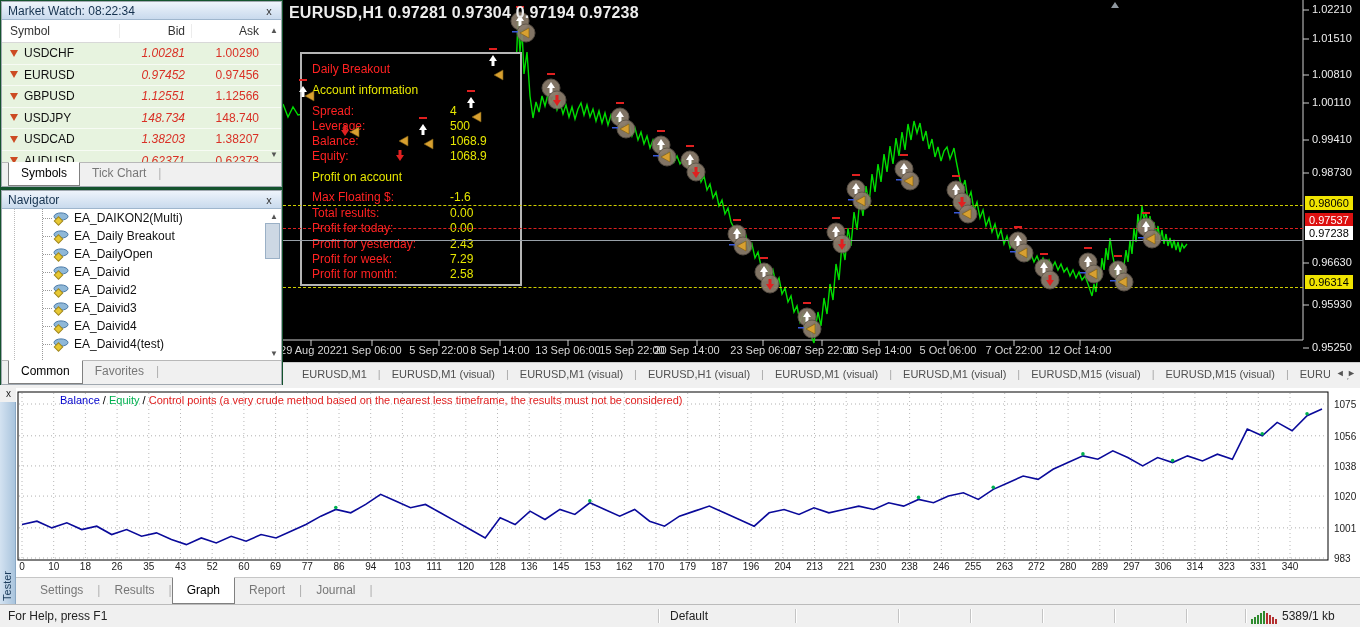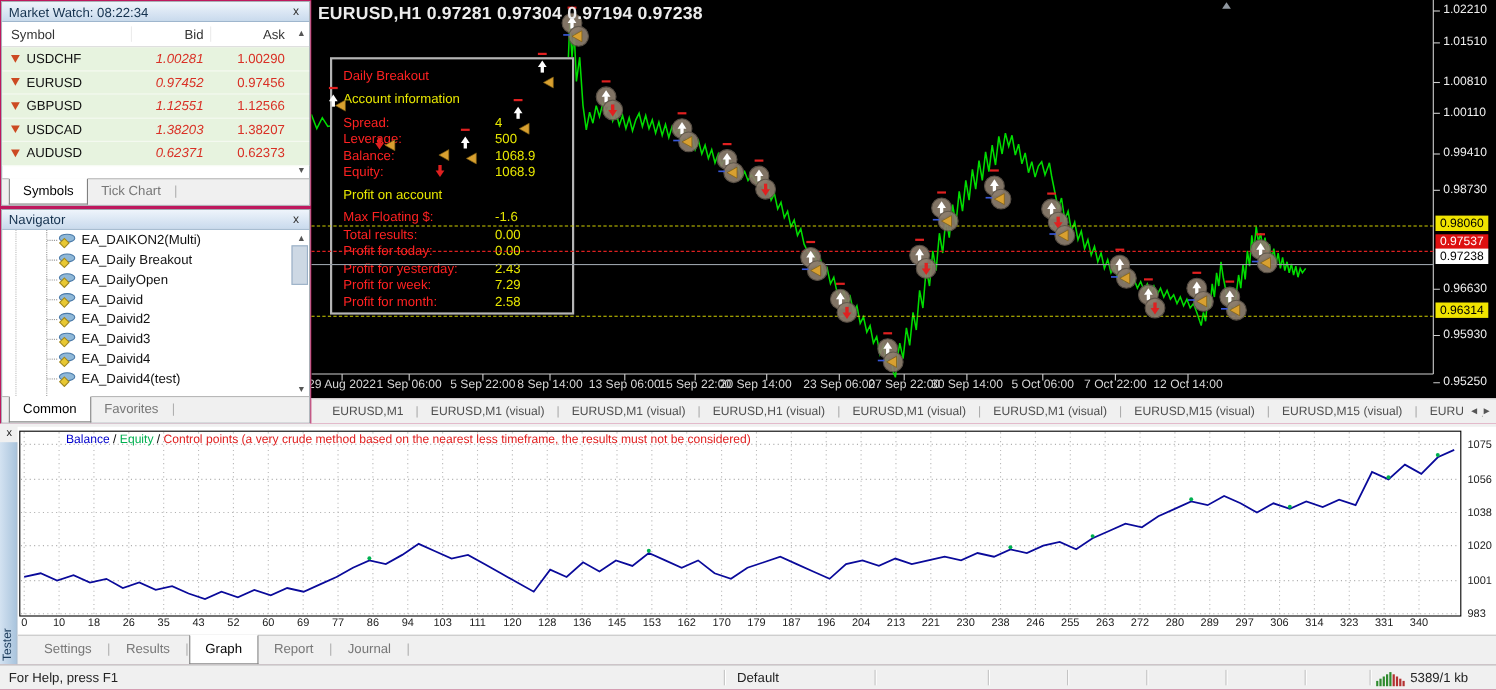--- a/index.html
+++ b/index.html
@@ -1,16 +1,16 @@
 <!DOCTYPE html>
 <html><head>
 <meta charset="utf-8">
 <style>
   html,body{margin:0;padding:0;background:#d4d0c8;}
-  #app{position:relative;width:1360px;height:627px;background:#be185d;
+  #app{position:relative;width:1360px;height:627px;background:#14532d;
        font-family:"Liberation Sans",sans-serif;overflow:hidden;}
   
   .panel{position:absolute;background:#fff;border:1px solid #a0a8b0;box-sizing:border-box;}
   #market-watch{left:1px;top:1px;width:281px;height:186px;}
   #navigator{left:1px;top:190px;width:281px;height:195px;}
   .titlebar{height:18px;background:linear-gradient(#eef4fb,#c9daed);border-bottom:1px solid #9fb6cd;
             font-size:12px;color:#15324f;display:flex;align-items:center;padding:0 6px;box-sizing:border-box;}
   .titlebar .close{margin-left:auto;color:#333;font-size:11px;width:12px;text-align:center;}
   #mw-head{display:flex;height:22px;border-bottom:1px solid #d8d8d8;font-size:12px;color:#333;align-items:center;background:#fff;}
   .hc0{flex:1;padding-left:8px;} .hc1{width:72px;text-align:right;border-left:1px solid #ececec;padding-right:6px;box-sizing:border-box;}
@@ -110,20 +110,29 @@
           <div class="ask">0.97456</div>
           <div class="sc"></div>
         </div>
         <div class="mwrow">
           <div class="sym">
             <span class="dn"></span>
             <span>GBPUSD</span>
           </div>
           <div class="bid">1.12551</div>
           <div class="ask">1.12566</div>
+          <div class="sc"></div>
+        </div>
+        <div class="mwrow">
+          <div class="sym">
+            <span class="dn"></span>
+            <span>USDJPY</span>
+          </div>
+          <div class="bid">148.734</div>
+          <div class="ask">148.740</div>
           <div class="sc"></div>
         </div>
         <div class="mwrow">
           <div class="sym">
             <span class="dn"></span>
             <span>USDCAD</span>
           </div>
           <div class="bid">1.38203</div>
           <div class="ask">1.38207</div>
           <div class="sc"></div>

